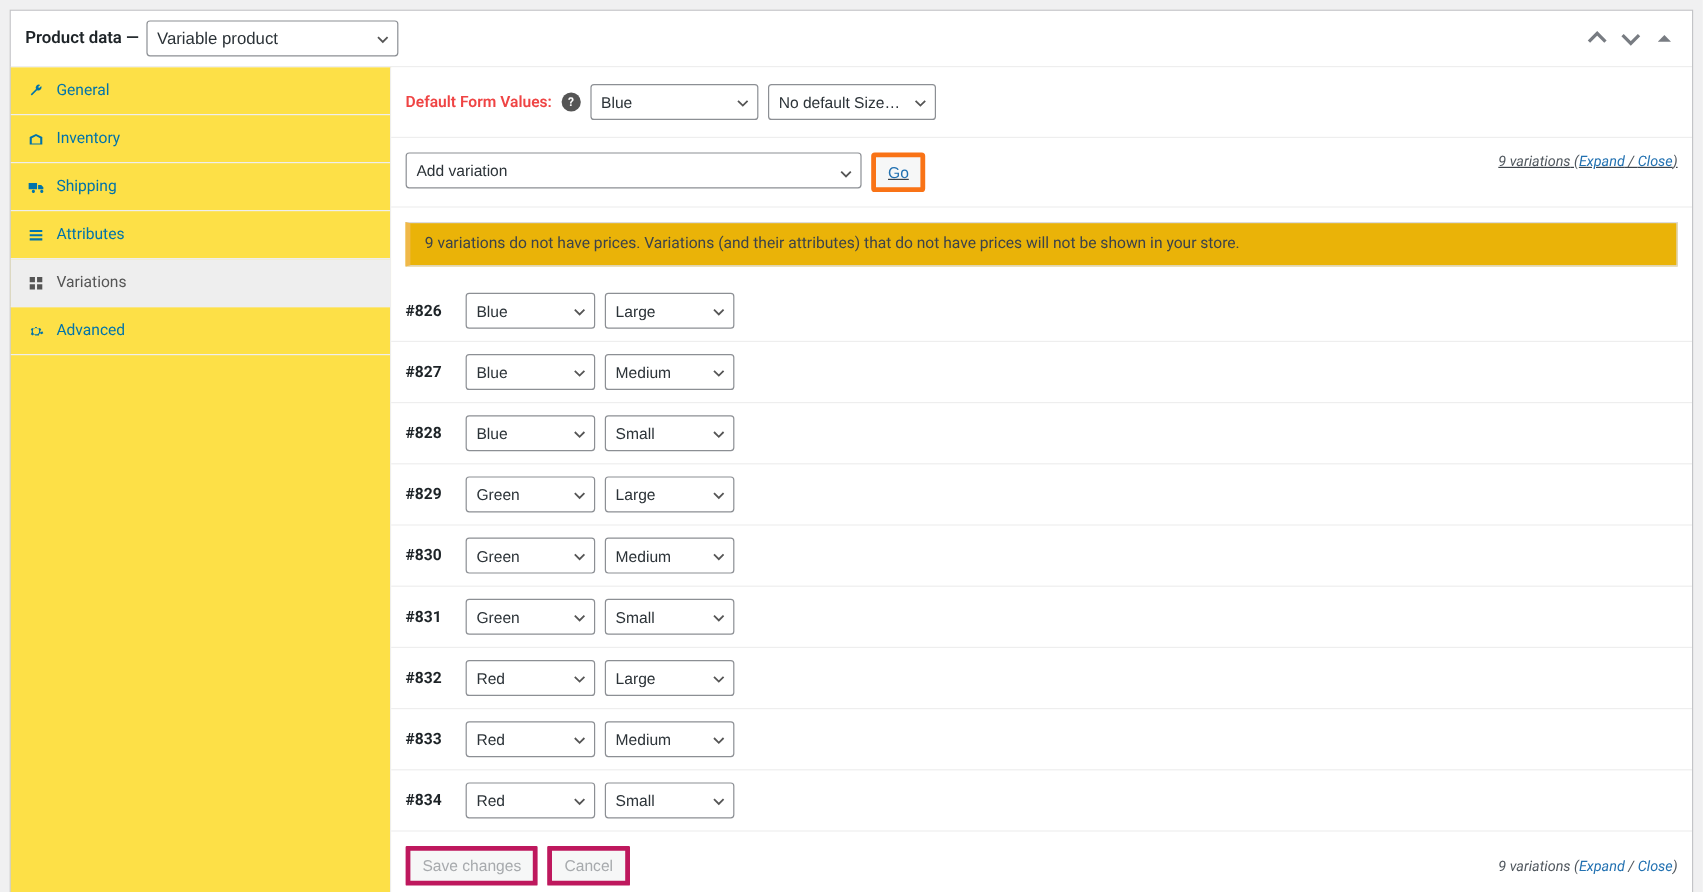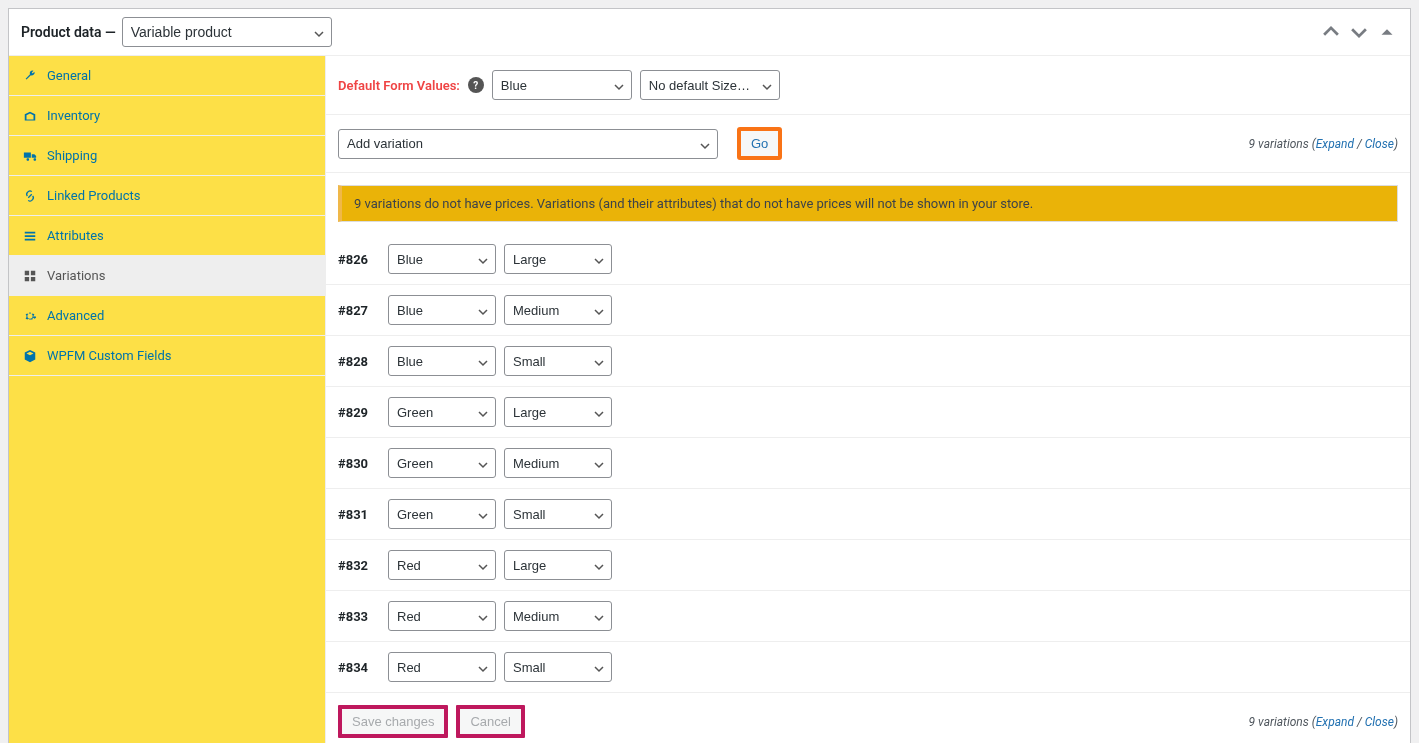--- a/index.html
+++ b/index.html
@@ -125,24 +125,24 @@
     padding: 0 26px 0 8px;
     border: 1px solid #8c8f94;
     border-radius: 3px;
     background: #fff;
     appearance: none;
     color: #2c3338;
   }
 
   .toolbar {
     display: flex;
-    align-items: center;
     padding: 12px;
     border-bottom: 1px solid #eee;
-    gap: 19px;
+    gap: 8px;
+    text-decoration: underline;
   }
   .toolbar .right {
     margin-left: auto;
     font-style: italic;
     color: #50575e;
     font-size: 12px;
   }
   .toolbar .right a { color: #2271b1; text-decoration: none; }
   .btn {
     border: 4px solid #f97316;
@@ -272,28 +272,20 @@
 
       <div class="sidebar-item">
         <span class="icon">
           <svg viewBox="0 0 16 16">
               <path d="M1 4h8v6H1V4zm9 2h3l2 2v2h-5V6zM4 12a1.5 1.5 0 1 0 0-.001zm8 0a1.5 1.5 0 1 0 0-.001z" fill="currentColor"></path>
             </svg>
         </span>
         <span>Shipping</span>
       </div>
 
-      <div class="sidebar-item">
-        <span class="icon">
-          <svg viewBox="0 0 16 16">
-              <path d="M6 10l4-4M5 8a3 3 0 0 1 0-4l1-1a3 3 0 0 1 4 0M11 8a3 3 0 0 1 0 4l-1 1a3 3 0 0 1-4 0" stroke="currentColor" stroke-width="1.5" fill="none"></path>
-            </svg>
-        </span>
-        <span>Linked Products</span>
-      </div>
 
       <div class="sidebar-item">
         <span class="icon">
           <svg viewBox="0 0 16 16">
               <path d="M2 3h12v2H2V3zm0 4h12v2H2V7zm0 4h12v2H2v-2z" fill="currentColor"></path>
             </svg>
         </span>
         <span>Attributes</span>
       </div>
 
@@ -308,28 +300,20 @@
 
       <div class="sidebar-item">
         <span class="icon">
           <svg viewBox="0 0 16 16">
               <path d="M8 5a3 3 0 1 0 .001 6A3 3 0 0 0 8 5zm6 3l1 2-2 1-1-1a5 5 0 0 1-1 .6l-.2 1.4H7.2L7 11.6a5 5 0 0 1-1-.6l-1 1-2-1 1-2a5 5 0 0 1 0-1.2L3 6l2-1 1 1a5 5 0 0 1 1-.6L7.2 4h1.6L9 5.4a5 5 0 0 1 1 .6l1-1 2 1-1 2a5 5 0 0 1 0 1.2z" fill="currentColor"></path>
             </svg>
         </span>
         <span>Advanced</span>
       </div>
 
-      <div class="sidebar-item">
-        <span class="icon">
-          <svg viewBox="0 0 16 16">
-              <path d="M8 1l6 3v8l-6 3-6-3V4l6-3zm0 2L4 5l4 2 4-2-4-2z" fill="currentColor"></path>
-            </svg>
-        </span>
-        <span>WPFM Custom Fields</span>
-      </div>
 
 
     </div>
 
     <div class="main">
 
       <div class="section default-values">
         <span class="label">Default Form Values:</span>
         <span class="help-circle">?</span>
 

